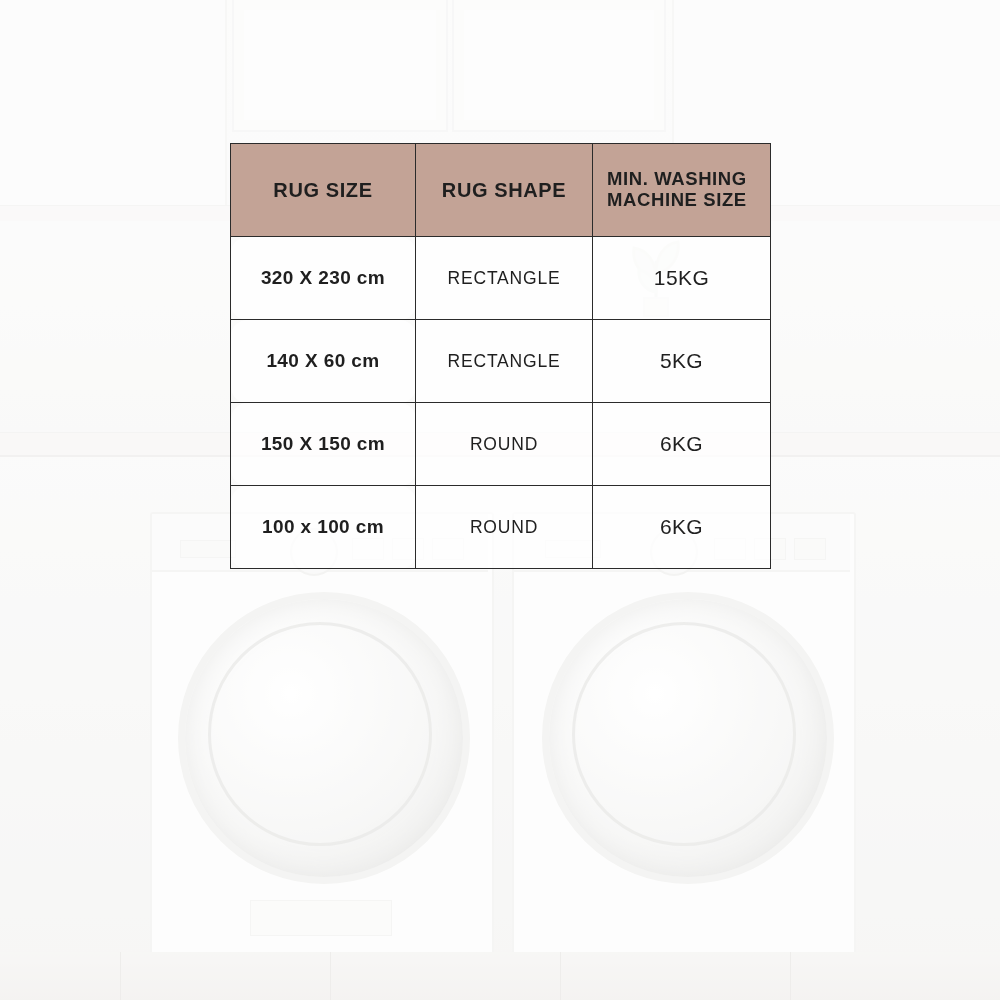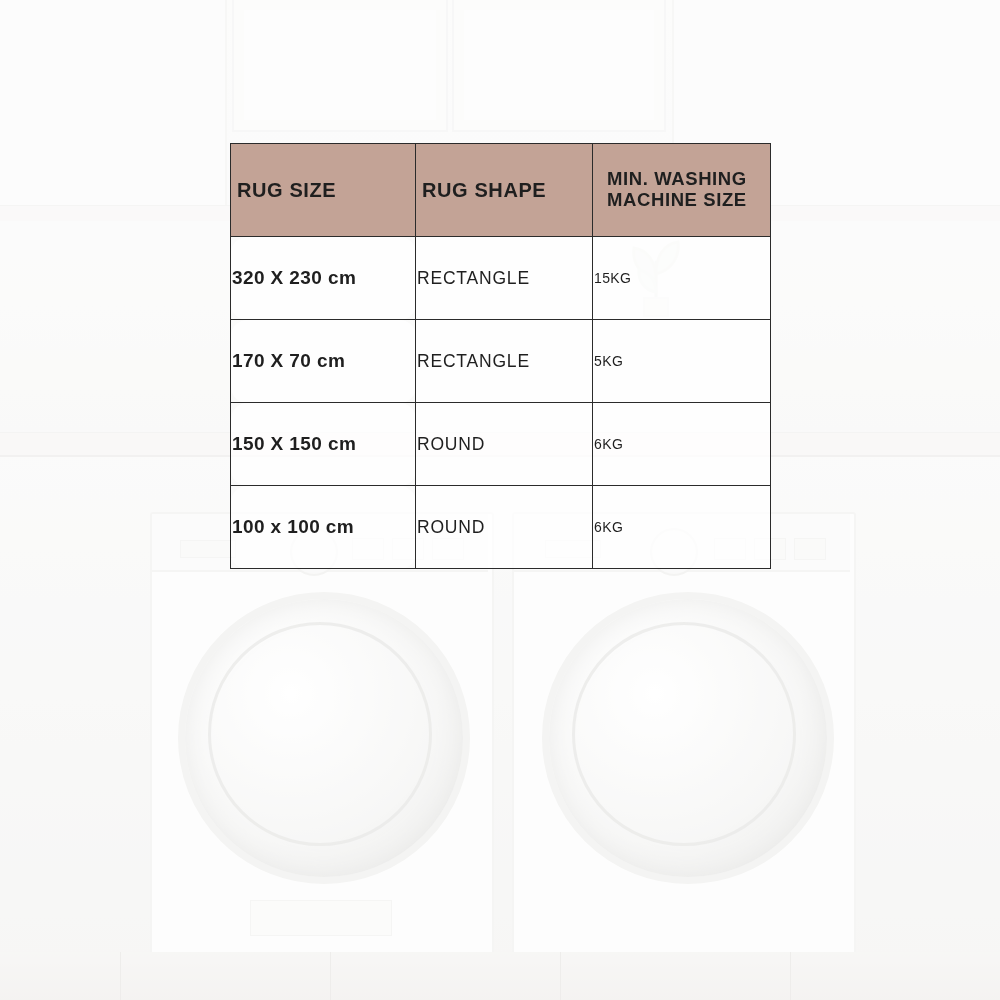--- a/index.html
+++ b/index.html
@@ -149,21 +149,21 @@
   }
   table.size-table {
     width: 540px;
     border-collapse: collapse;
     table-layout: fixed;
     background: rgba(255,255,255,0.0);
   }
   table.size-table th,
   table.size-table td {
     border: 1px solid #2b2b2b;
-    text-align: left;
+    text-align: center;
     vertical-align: middle;
     color: #1f1f1f;
   }
   table.size-table thead th {
     background: #c3a396;
     height: 84px;
     font-size: 20px;
     font-weight: bold;
     letter-spacing: .6px;
     padding: 4px 6px;
@@ -184,21 +184,21 @@
     font-weight: bold;
     letter-spacing: .4px;
     border-radius: 16px;
   }
   td.col-shape {
     font-size: 17.5px;
     font-weight: normal;
     letter-spacing: .8px;
   }
   td.col-machine {
-    font-size: 14px;
+    font-size: 21px;
     font-weight: normal;
     letter-spacing: .4px;
     background: rgba(255,255,255,0.55);
   }
   col.c1 { width: 185px; }
   col.c2 { width: 177px; }
   col.c3 { width: 178px; }
 </style>
 </head>
 <body>
@@ -270,21 +270,21 @@
           <th class="wrap-head">MIN. WASHING MACHINE SIZE</th>
         </tr>
       </thead>
       <tbody>
         <tr>
           <td class="col-size">320 X 230 cm</td>
           <td class="col-shape">RECTANGLE</td>
           <td class="col-machine">15KG</td>
         </tr>
         <tr>
-          <td class="col-size">170 X 70 cm</td>
+          <td class="col-size">140 X 60 cm</td>
           <td class="col-shape">RECTANGLE</td>
           <td class="col-machine">5KG</td>
         </tr>
         <tr>
           <td class="col-size">150 X 150 cm</td>
           <td class="col-shape">ROUND</td>
           <td class="col-machine">6KG</td>
         </tr>
         <tr>
           <td class="col-size">100 x 100 cm</td>

